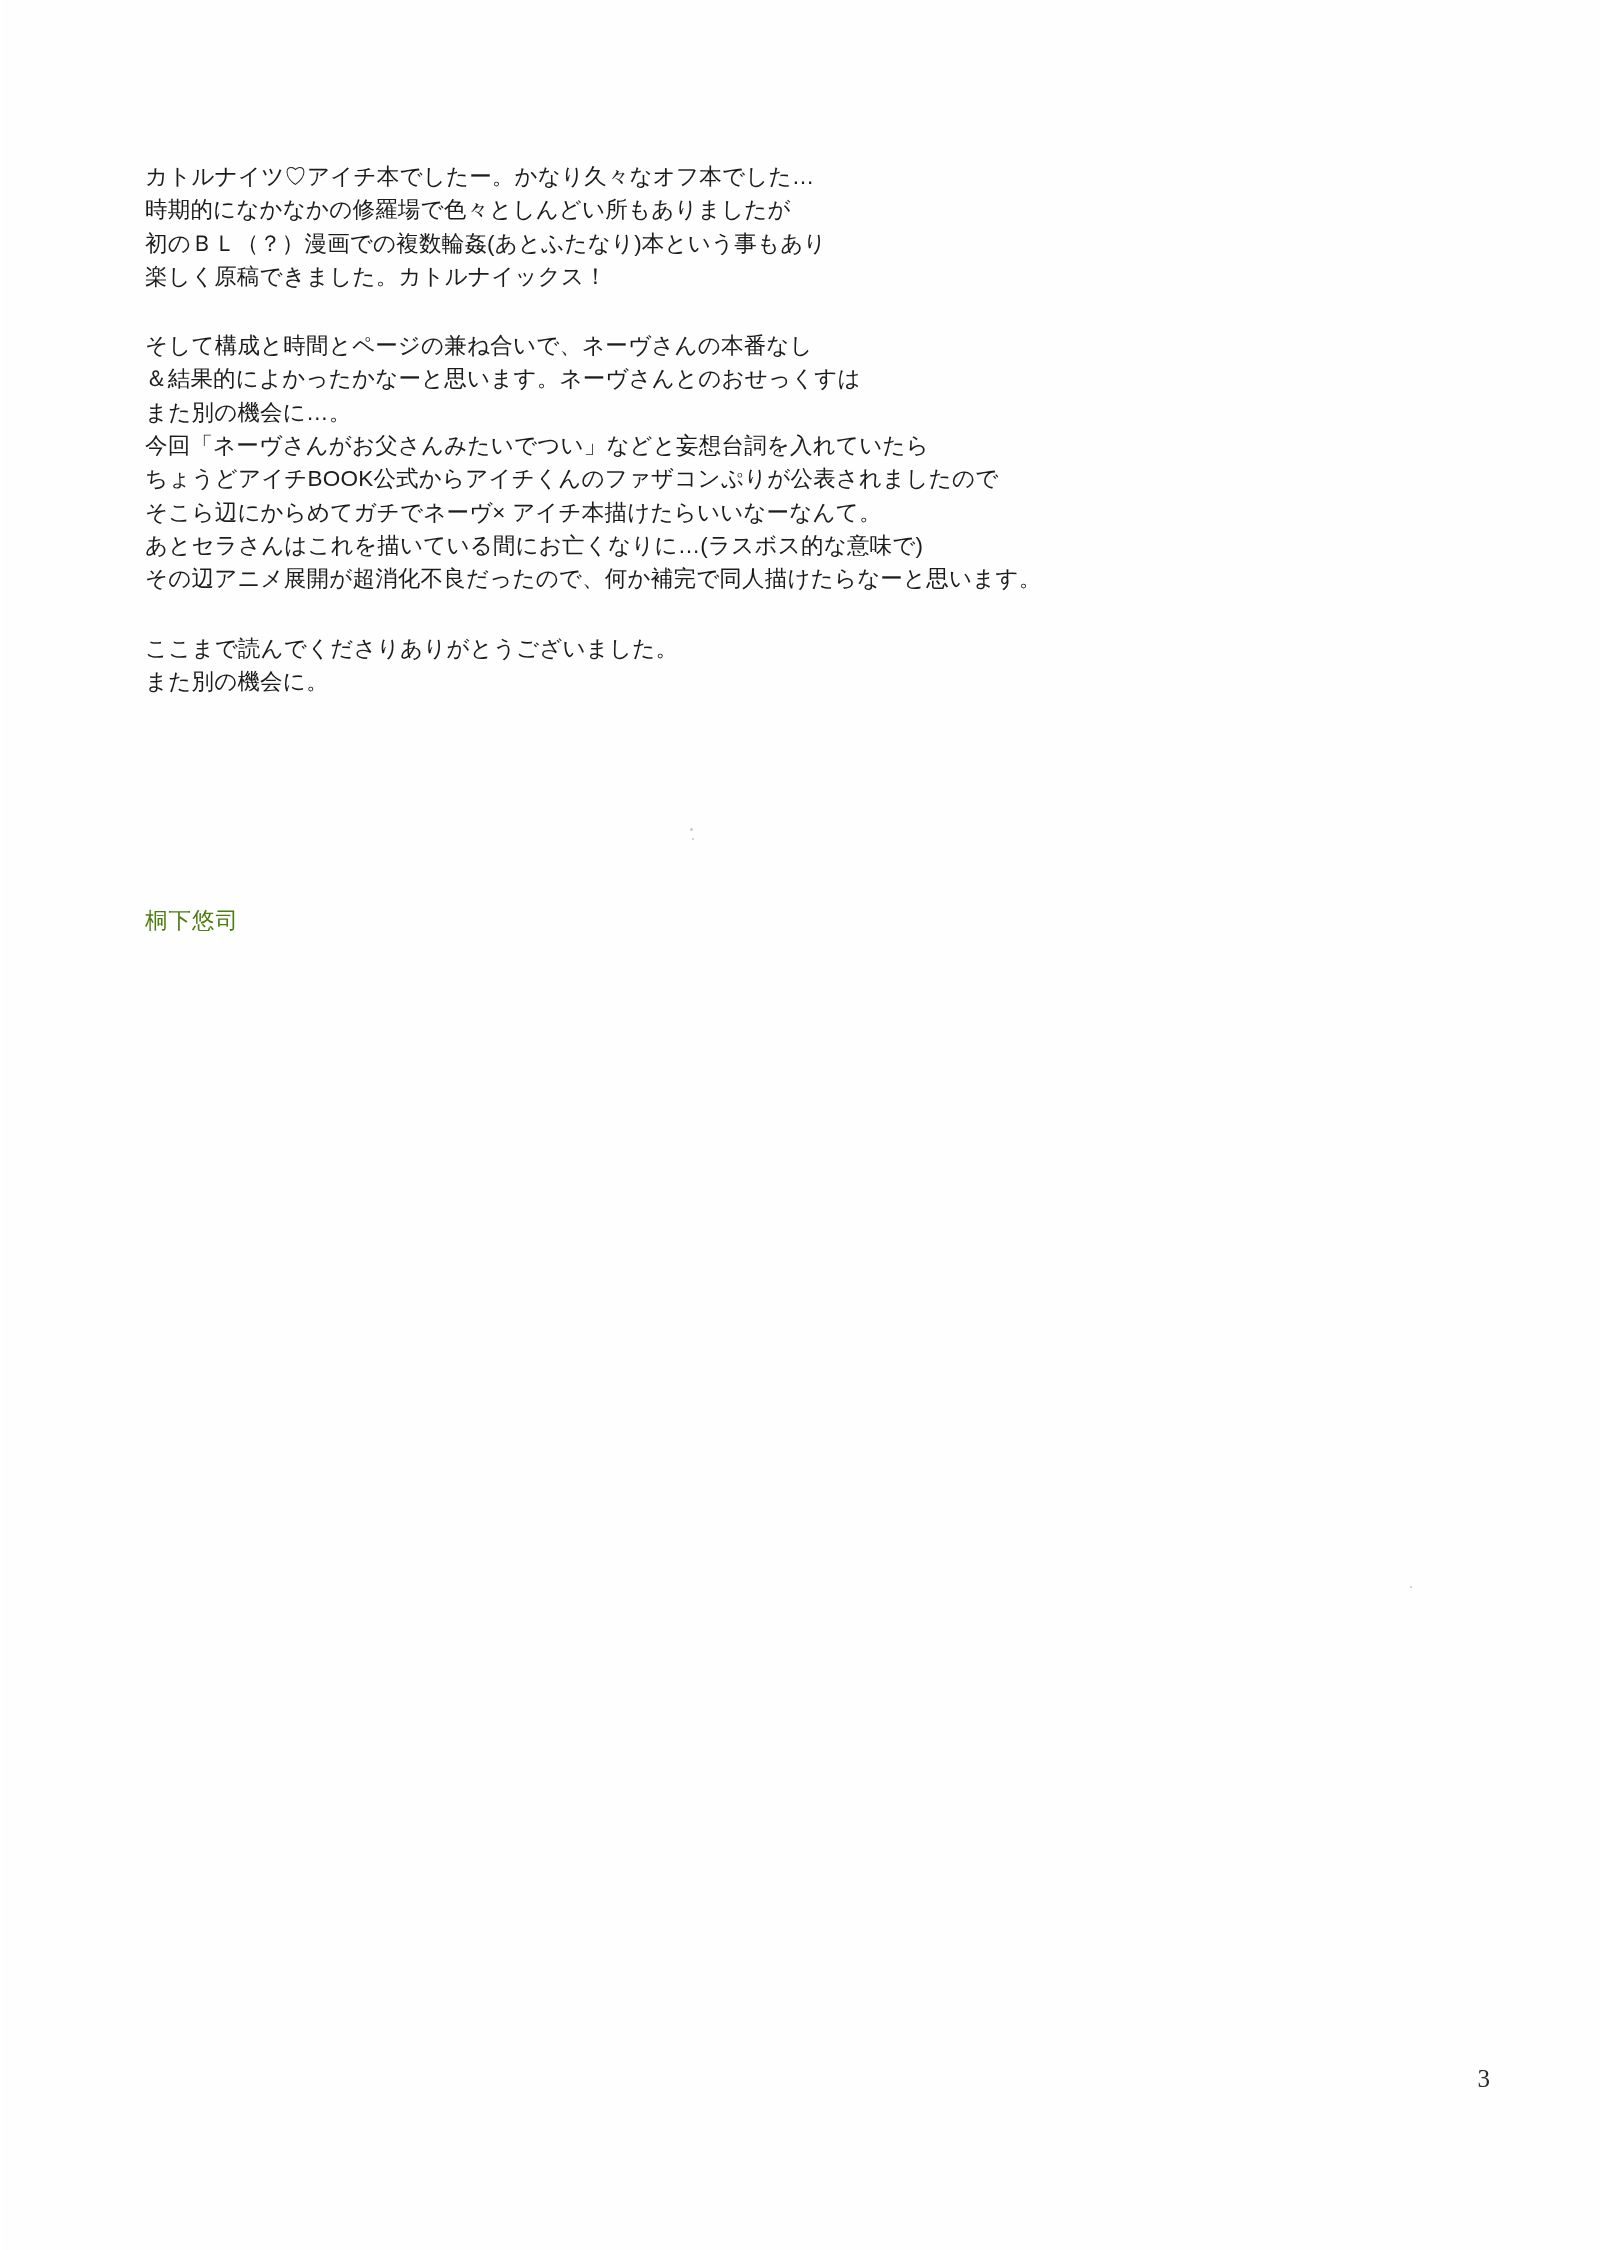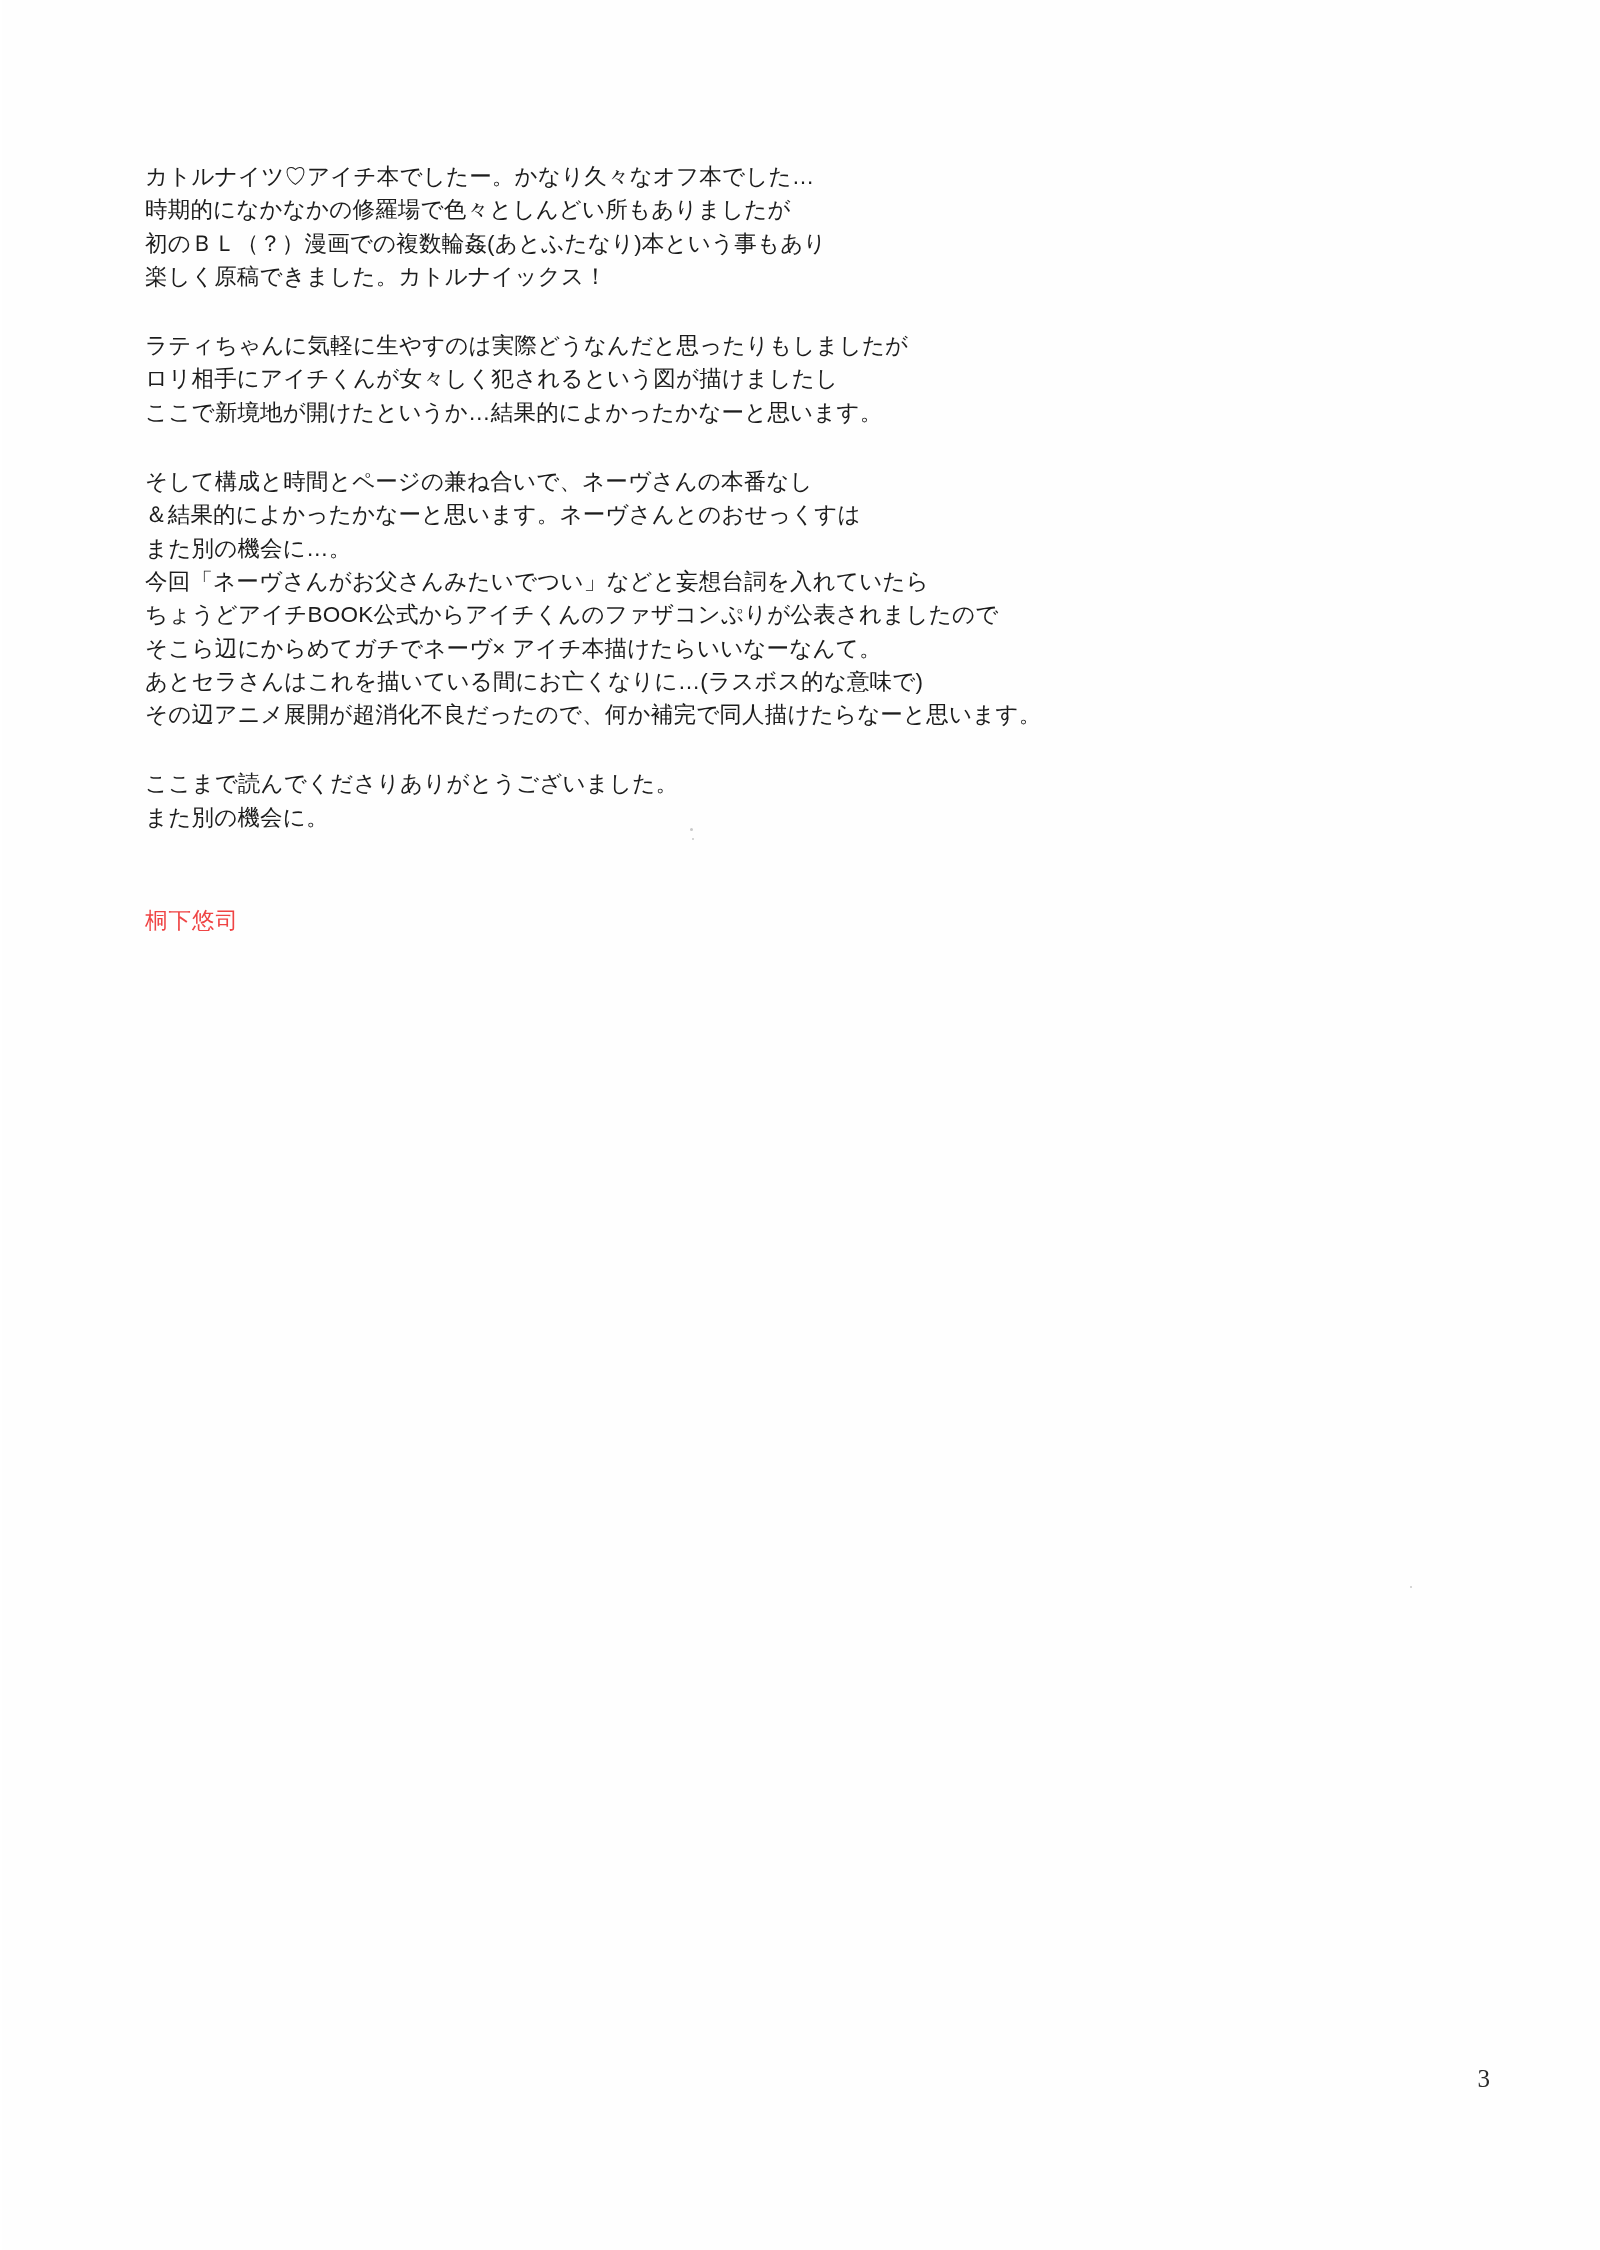--- a/index.html
+++ b/index.html
@@ -39,21 +39,21 @@
   }
   .para:last-child {
     margin-bottom: 0;
   }
   .signature {
     position: absolute;
     left: 143px;
     top: 905px;
     font-size: 22.5px;
     letter-spacing: 1px;
-    color: #ef4444;
+    color: #4d7c0f;
   }
   .page-number {
     position: absolute;
     right: 112px;
     bottom: 157px;
     font-size: 25px;
     color: #2a2a2a;
     font-family: "Liberation Serif", serif;
   }
   .speck {
@@ -68,23 +68,20 @@
 </head>
 <body>
 
 <div class="page">
 
   <div class="afterword">
     <p class="para">カトルナイツ♡アイチ本でしたー。かなり久々なオフ本でした…
 時期的になかなかの修羅場で色々としんどい所もありましたが
 初のＢＬ（？）漫画での複数輪姦(あとふたなり)本という事もあり
 楽しく原稿できました。カトルナイックス！</p>
-    <p class="para">ラティちゃんに気軽に生やすのは実際どうなんだと思ったりもしましたが
-ロリ相手にアイチくんが女々しく犯されるという図が描けましたし
-ここで新境地が開けたというか…結果的によかったかなーと思います。</p>
     <p class="para">そして構成と時間とページの兼ね合いで、ネーヴさんの本番なし
 ＆結果的によかったかなーと思います。ネーヴさんとのおせっくすは
 また別の機会に…。
 今回「ネーヴさんがお父さんみたいでつい」などと妄想台詞を入れていたら
 ちょうどアイチBOOK公式からアイチくんのファザコンぷりが公表されましたので
 そこら辺にからめてガチでネーヴ× アイチ本描けたらいいなーなんて。
 あとセラさんはこれを描いている間にお亡くなりに…(ラスボス的な意味で)
 その辺アニメ展開が超消化不良だったので、何か補完で同人描けたらなーと思います。</p>
     <p class="para">ここまで読んでくださりありがとうございました。
 また別の機会に。</p>

